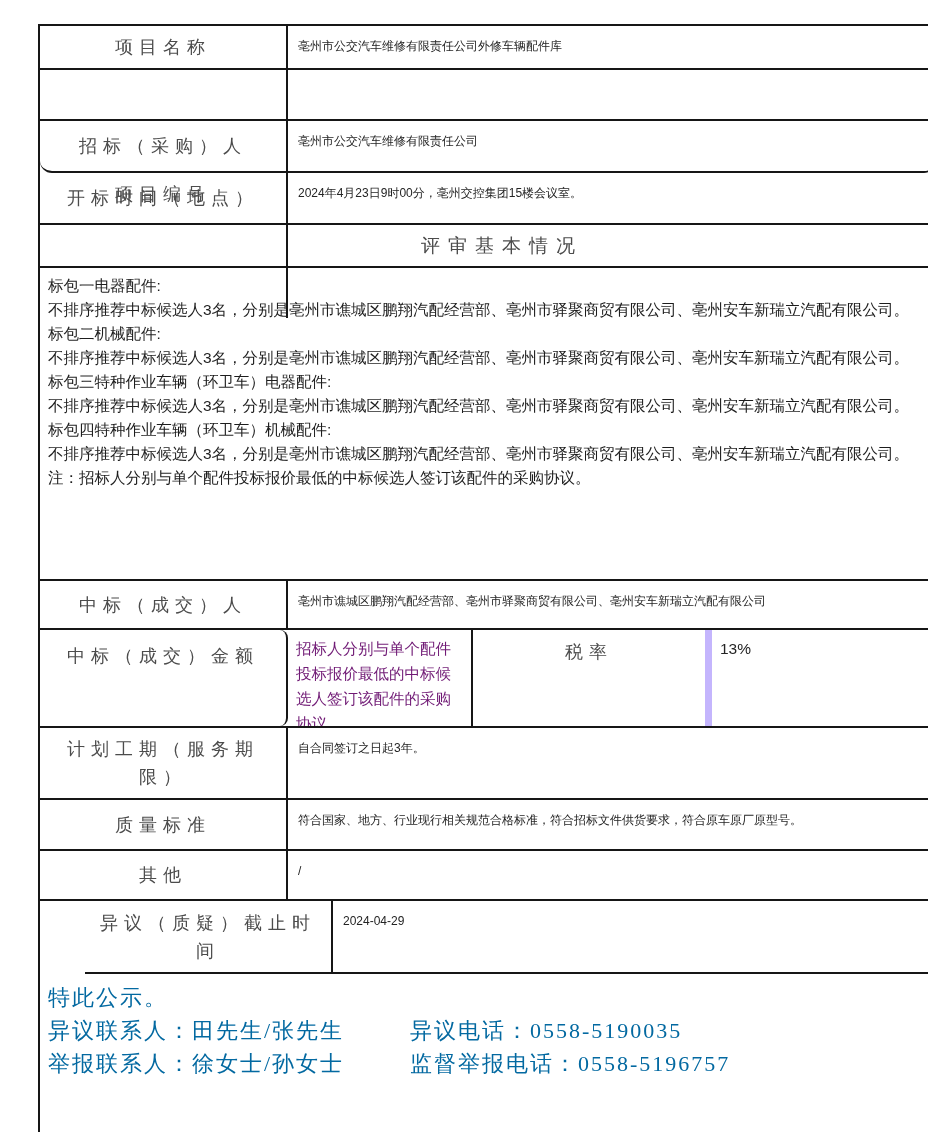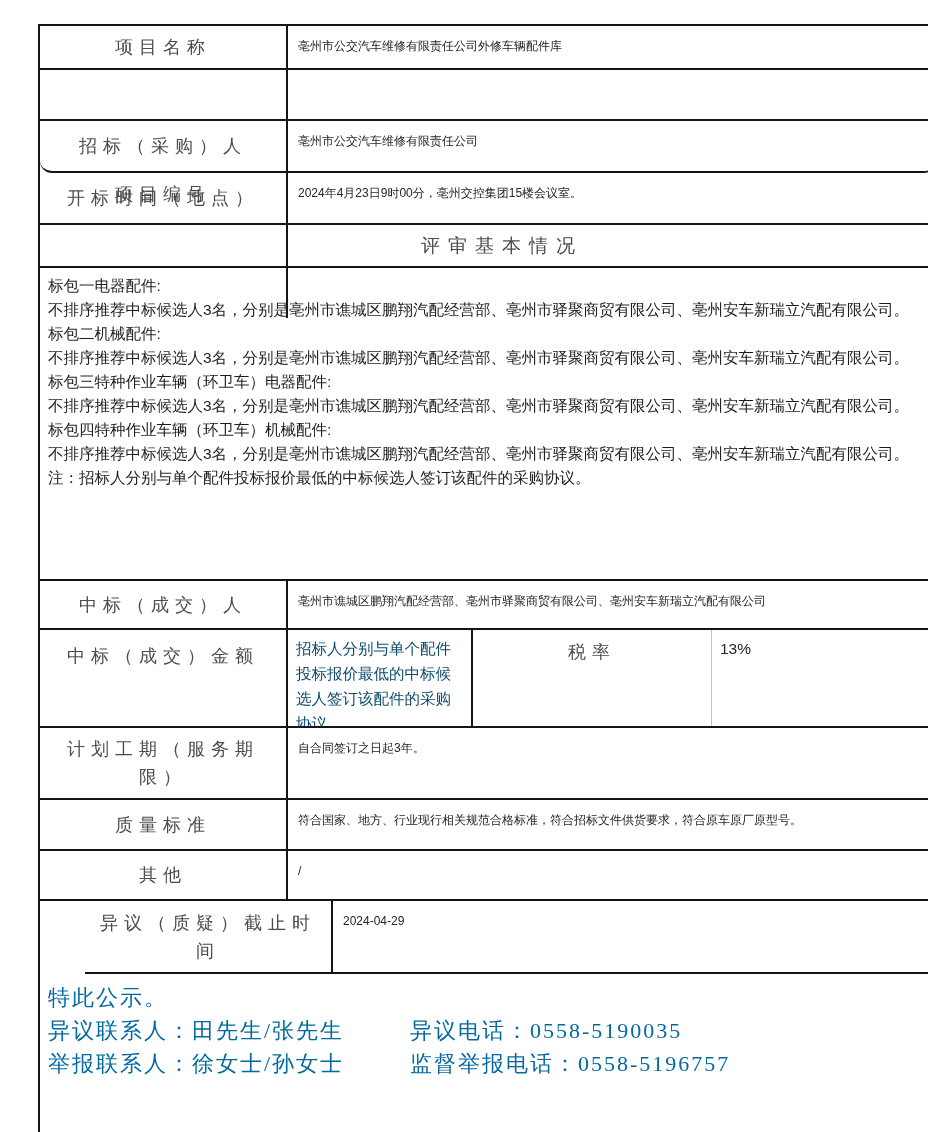--- a/index.html
+++ b/index.html
@@ -64,30 +64,30 @@
     color: #1d1d1d;
     font-size: 15.5px;
     line-height: 24px;
     padding: 6px 24px 4px 8px;
     word-break: break-all;
   }
   .amount-text-cell {
     flex: 0 0 185px;
     width: 185px;
     border-right: 2px solid #161616;
-    color: #0c4a6e;
+    color: #701a75;
     font-size: 15.5px;
     line-height: 25px;
     padding: 6px 8px 4px 8px;
     word-break: break-all;
   }
   .tax-label-cell {
     flex: 0 0 239px;
     width: 239px;
-    border-right: 1px solid #c4b5fd;
+    border-right: 7px solid #c4b5fd;
     font-family: "Liberation Serif", "DejaVu Serif", serif;
     color: #4c4c4c;
     font-size: 18px;
     letter-spacing: 6px;
     text-align: center;
     padding-top: 10px;
   }
   .tax-value-cell {
     flex: 1 1 auto;
     color: #242424;
@@ -166,21 +166,21 @@
       <div>注：招标人分别与单个配件投标报价最低的中标候选人签订该配件的采购协议。</div>
     </div>
   </div>
 
   <div class="row h-r7">
     <div class="cell label-cell">中标（成交）人</div>
     <div class="cell value-cell">亳州市谯城区鹏翔汽配经营部、亳州市驿聚商贸有限公司、亳州安车新瑞立汽配有限公司</div>
   </div>
 
   <div class="row h-r8">
-    <div class="cell label-cell" style="align-items:flex-start; padding-top:12px;">中标（成交）金额</div>
+    <div class="cell label-cell" style="align-items:flex-start; padding-top:12px;border-radius:8px;">中标（成交）金额</div>
     <div class="cell amount-text-cell">招标人分别与单个配件投标报价最低的中标候选人签订该配件的采购协议。</div>
     <div class="cell tax-label-cell">税率</div>
     <div class="cell tax-value-cell">13%</div>
   </div>
 
   <div class="row h-r9">
     <div class="cell label-cell">计划工期（服务期限）</div>
     <div class="cell value-cell">自合同签订之日起3年。</div>
   </div>
 

